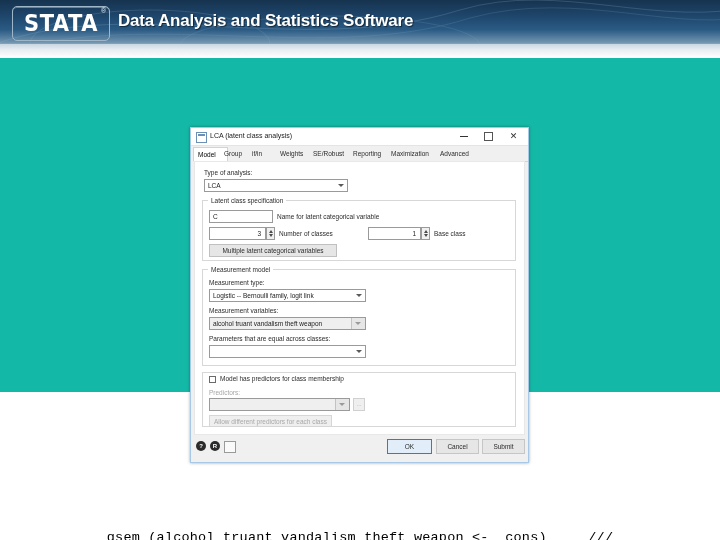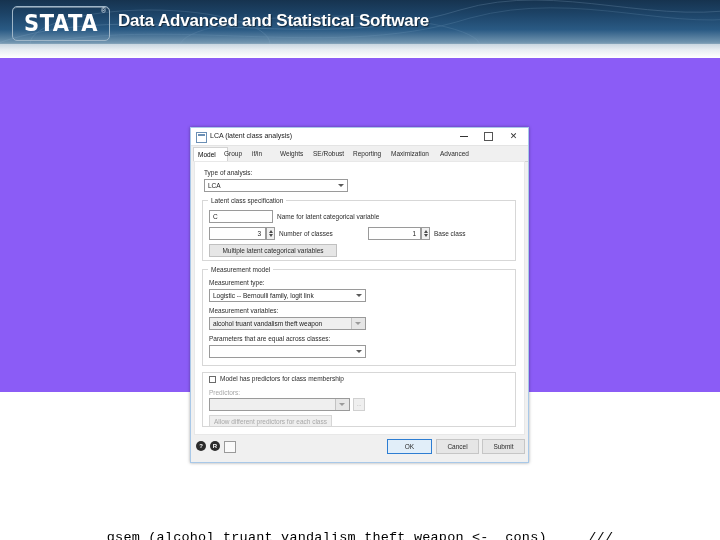--- a/index.html
+++ b/index.html
@@ -5,21 +5,21 @@
   html, body {
     margin: 0; padding: 0;
     width: 720px; height: 540px;
     background: #ffffff;
     font-family: "Liberation Sans", sans-serif;
     overflow: hidden;
   }
   #slide {
     position: relative;
     width: 720px; height: 392px;
-    background: #8b5cf6;
+    background: #14b8a6;
   }
 
   
   .banner {
     position: absolute; left: 0; top: 0;
     width: 720px; height: 48px;
     background: linear-gradient(to bottom, #16334f 0%, #1d4468 30%, #2a5a84 62%, #6f93ae 88%, #c6d3dd 100%);
     overflow: hidden;
   }
   .banner-swirl {
@@ -304,21 +304,21 @@
     <svg class="banner-swirl" viewBox="0 0 720 48" preserveAspectRatio="none">
       <path d="M-20,50 C120,-10 300,60 460,10 C560,-20 660,30 760,5" stroke="#8fb0cc" stroke-width="0.8" fill="none"></path>
       <path d="M-20,58 C140,4 320,66 470,18 C580,-12 680,36 760,14" stroke="#7da3c2" stroke-width="0.7" fill="none"></path>
       <ellipse cx="150" cy="44" rx="120" ry="34" stroke="#8fb0cc" stroke-width="0.7" fill="none"></ellipse>
       <ellipse cx="330" cy="46" rx="150" ry="30" stroke="#89abc7" stroke-width="0.6" fill="none"></ellipse>
     </svg>
     <div class="logo-box">
       <div class="logo-text">STATA</div>
     </div>
     <span class="logo-reg">®</span>
-    <div class="banner-title">Data Advanced and Statistical Software</div>
+    <div class="banner-title">Data Analysis and Statistics Software</div>
   </div>
   <div class="banner-fade"></div>
 
 
   <div class="dialog">
 
     <div class="titlebar">
       <span class="titlebar-icon"></span>
       <span class="titlebar-text">LCA (latent class analysis)</span>
       <span class="winbtn min"><span class="bar"></span></span>

